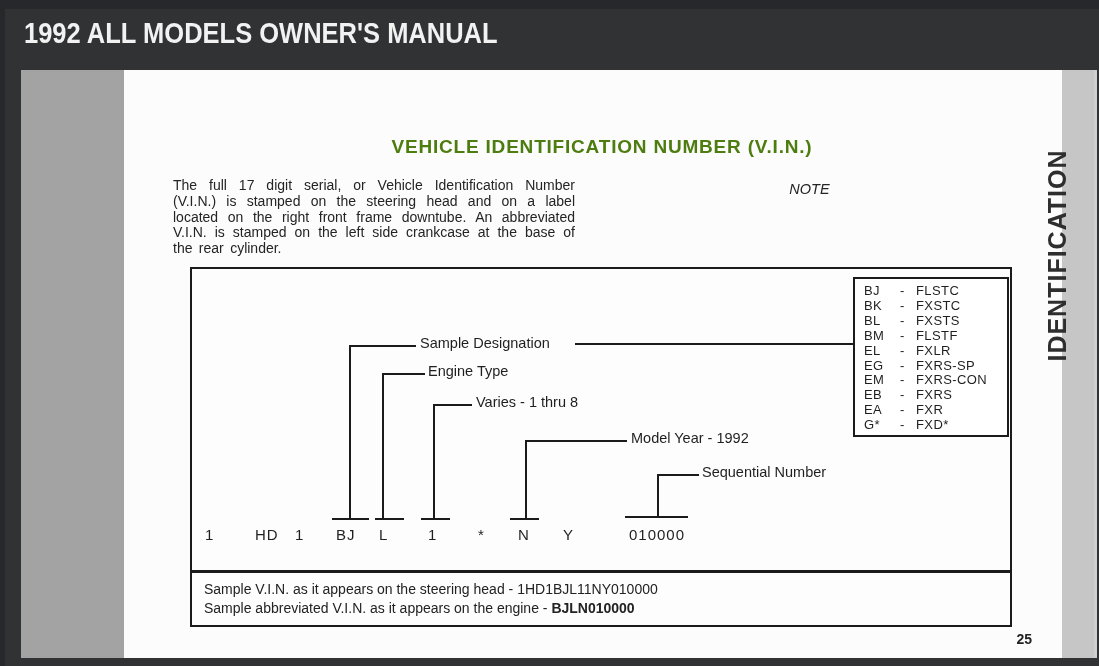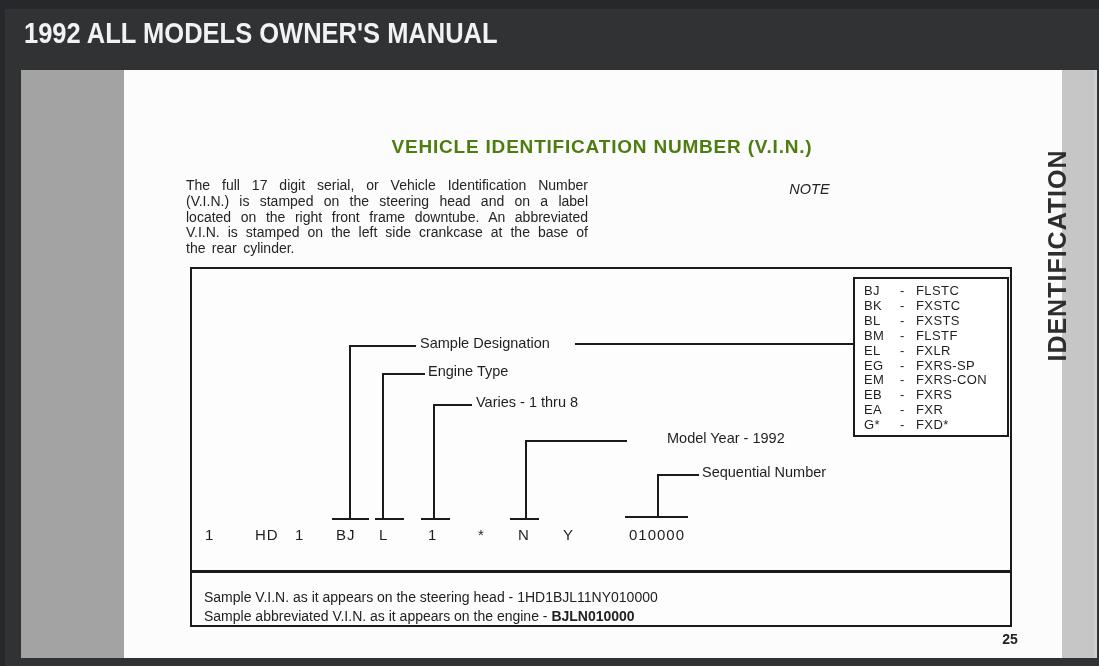--- a/index.html
+++ b/index.html
@@ -28,44 +28,44 @@
   }
   .tab-label {
     transform:rotate(-90deg); white-space:nowrap;
     font-size:25px; font-weight:bold; letter-spacing:1px; color:#2e2e2e;
   }
   .doc-heading {
     position:absolute; left:131px; top:66px; width:900px; text-align:center;
     font-size:19px; font-weight:bold; letter-spacing:0.8px; color:#4d7c0f;
   }
   .intro {
-    position:absolute; left:165px; top:108px; width:402px;
+    position:absolute; left:152px; top:108px; width:402px;
     font-size:14px; line-height:15.8px; color:#242424;
     text-align:justify; word-spacing:2.5px;
   }
   .note-heading {
     position:absolute; left:595px; top:111px; width:387px; text-align:center;
     font-size:14.5px; font-style:italic; color:#242424;
   }
   .note-body {
     position:absolute; left:595px; top:136px; width:387px;
     font-size:14.5px; font-style:italic; line-height:15.8px; color:#242424;
     text-align:justify; word-spacing:3px;
   }
   .outer-box  { position:absolute; left:169px; top:197px; width:822px; height:305px; border:2px solid #1b1b1b; background:#fdfdfd; }
   .sample-box { position:absolute; left:169px; top:501px; width:822px; height:56px;  border:2px solid #1b1b1b; background:#fdfdfd;
-                padding:15px 0 0 12px; font-size:14px; line-height:19px; color:#222; }
+                padding:7px 0 0 12px; font-size:14px; line-height:19px; color:#222; }
   .codes-box  { position:absolute; left:832px; top:207px; width:156px; height:160px; border:2px solid #1b1b1b; background:#fff;
                 padding:5px 0 0 9px; }
   .code-row   { display:grid; grid-template-columns:36px 16px auto; font-size:13px; line-height:14.9px; color:#1f1f1f; letter-spacing:0.4px; }
   .ln  { position:absolute; background:#1b1b1b; }
   .dlabel { position:absolute; font-size:14.5px; color:#1f1f1f; white-space:nowrap; }
   .vin-char { position:absolute; top:456px; font-size:15px; color:#1f1f1f; white-space:nowrap; letter-spacing:1px; }
   .footnote { position:absolute; left:182px; top:478px; font-size:14.5px; color:#242424; }
-  .page-num { position:absolute; left:967px; top:561px; width:44px; text-align:center; font-size:14px; font-weight:bold; color:#222; }
+  .page-num { position:absolute; left:967px; top:561px; width:44px; text-align:right; font-size:14px; font-weight:bold; color:#222; }
   b { font-weight:bold; }
 </style>
 </head>
 <body>
 
 <div class="screen">
   <div class="edge-top"></div>
   <div class="edge-left"></div>
 
   <div class="titlebar-text">1992 ALL MODELS OWNER'S MANUAL</div>
@@ -97,21 +97,21 @@
     <div class="ln" style="left:328px; top:275px; width:67px; height:2px;"></div>
     <div class="ln" style="left:554px; top:273px; width:278px; height:2px;"></div>
     <div class="ln" style="left:361px; top:303px; width:43px; height:2px;"></div>
     <div class="ln" style="left:412px; top:334px; width:39px; height:2px;"></div>
     <div class="ln" style="left:504px; top:370px; width:102px; height:2px;"></div>
     <div class="ln" style="left:636px; top:404px; width:42px; height:2px;"></div>
 
     <div class="dlabel" style="left:399px; top:265px;">Sample Designation</div>
     <div class="dlabel" style="left:407px; top:293px;">Engine Type</div>
     <div class="dlabel" style="left:455px; top:324px;">Varies - 1 thru 8</div>
-    <div class="dlabel" style="left:610px; top:360px;margin-left:36px;">Model Year - 1992</div>
+    <div class="dlabel" style="left:610px; top:360px;">Model Year - 1992</div>
     <div class="dlabel" style="left:681px; top:394px;">Sequential Number</div>
 
     <div class="vin-char" style="left:184px;">1</div>
     <div class="vin-char" style="left:234px;">HD</div>
     <div class="vin-char" style="left:274px;">1</div>
     <div class="vin-char" style="left:315px;">BJ</div>
     <div class="vin-char" style="left:358px;">L</div>
     <div class="vin-char" style="left:407px;">1</div>
     <div class="vin-char" style="left:457px;">*</div>
     <div class="vin-char" style="left:497px;">N</div>

